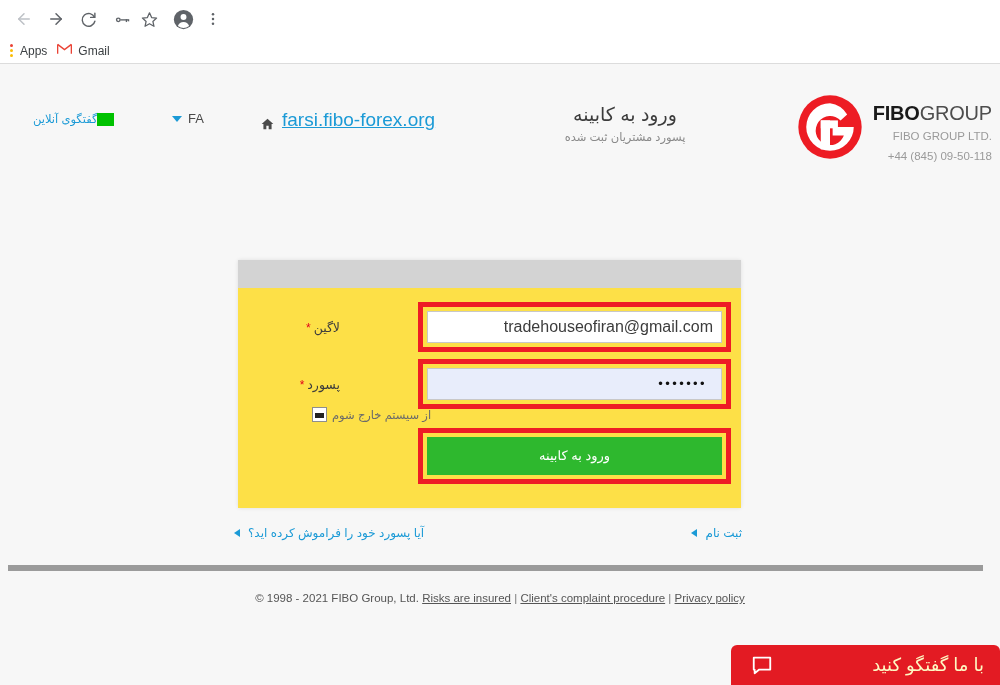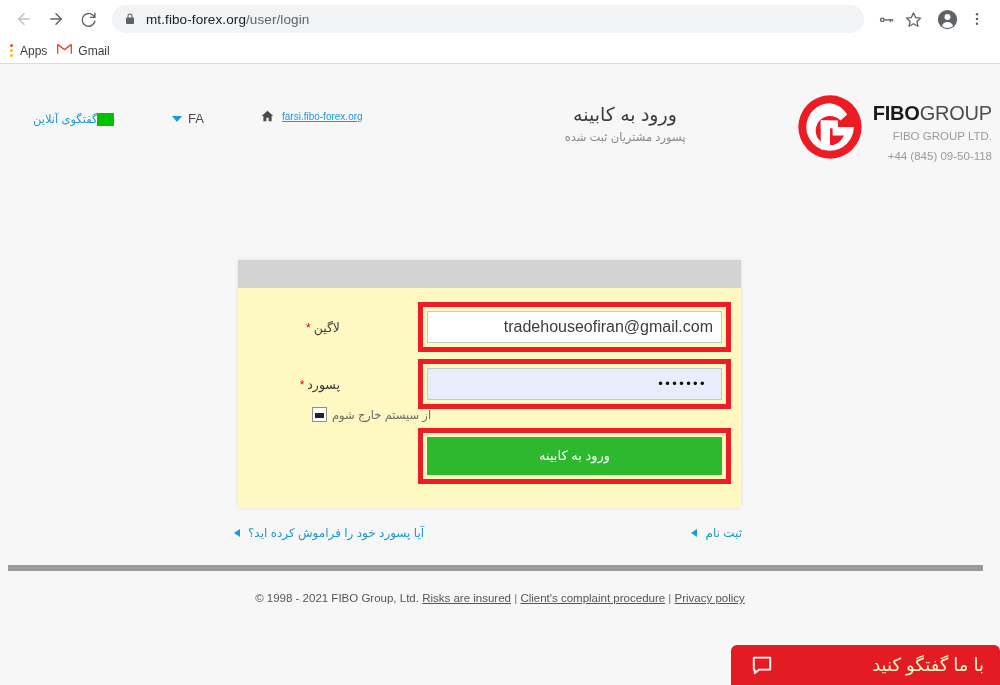--- a/index.html
+++ b/index.html
@@ -157,23 +157,23 @@
   .caret-down {
     width: 0; height: 0;
     border-left: 5px solid transparent;
     border-right: 5px solid transparent;
     border-top: 6px solid #1b9ad6;
   }
   .home-link {
     position: absolute;
     left: 260px; top: 45px;
     display: flex;
-    align-items: center;
+    align-items: flex-end;
     gap: 7px;
-    font-size: 10px;
+    font-size: 19px;
   }
   .home-icon { color: #4a4a4a; display:flex; align-items:center; }
   .home-link a {
     color: #1b9ad6;
     text-decoration: underline;
   }
   .header-title {
     position: absolute;
     left: 520px; top: 38px;
     width: 210px;
@@ -226,21 +226,21 @@
     position: absolute;
     left: 238px; top: 196px;
     width: 503px;
     box-shadow: 0 0 4px rgba(0,0,0,0.10);
   }
   .card-head {
     height: 28px;
     background: #d3d3d3;
   }
   .card-body {
-    background: #fef9c3;
+    background: #fde047;
     padding: 14px 0 24px 0;
     position: relative;
     min-height: 186px;
     box-sizing: border-box;
   }
 
   .form-row {
     display: flex;
     flex-direction: row-reverse;
     align-items: center;
@@ -460,28 +460,20 @@
         </svg>
       </div>
 
       <div class="nav-btn">
         <svg width="17" height="17" viewBox="0 0 24 24" fill="none" stroke="currentColor" stroke-width="2" stroke-linecap="round" stroke-linejoin="round">
           <polyline points="21 3 21 9 15 9"></polyline>
           <path d="M20.5 9A9 9 0 1 0 21 14.5"></path>
         </svg>
       </div>
 
-      <div class="omnibox">
-        <span class="lock-icon">
-          <svg width="12" height="12" viewBox="0 0 24 24" fill="currentColor">
-            <path d="M12 1a5 5 0 0 0-5 5v3H6a2 2 0 0 0-2 2v9a2 2 0 0 0 2 2h12a2 2 0 0 0 2-2v-9a2 2 0 0 0-2-2h-1V6a5 5 0 0 0-5-5zm0 2a3 3 0 0 1 3 3v3H9V6a3 3 0 0 1 3-3z"></path>
-          </svg>
-        </span>
-        <span class="omnibox-url"><span>mt.fibo-forex.org</span><span class="path">/user/login</span></span>
-      </div>
 
       <div class="tb-icon">
         <svg width="17" height="17" viewBox="0 0 24 24" fill="currentColor">
           <path d="M7.5 9a3.5 3.5 0 1 1 0 7 3.5 3.5 0 0 1 0-7zm0 2a1.5 1.5 0 1 0 0 3 1.5 1.5 0 0 0 0-3z"></path>
           <rect x="10.5" y="11.6" width="11" height="1.9"></rect>
           <rect x="18" y="11.6" width="1.9" height="4"></rect>
           <rect x="21" y="11.6" width="1.9" height="3"></rect>
         </svg>
       </div>
 

